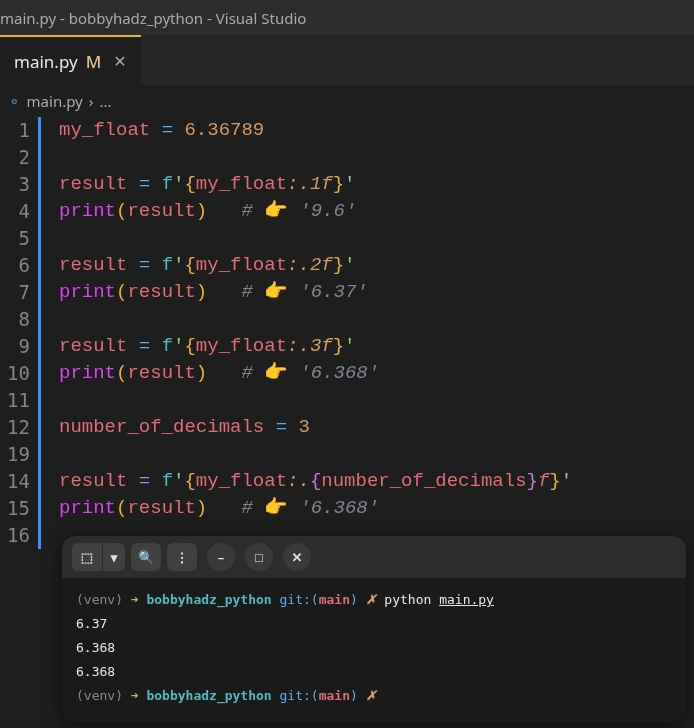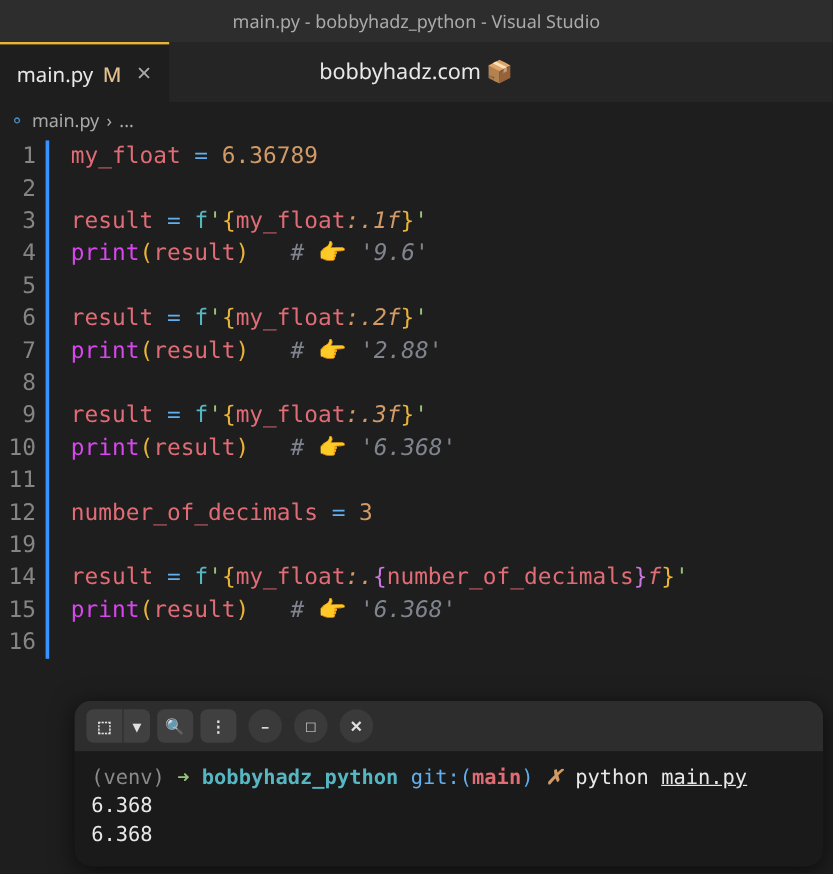--- a/index.html
+++ b/index.html
@@ -10,21 +10,20 @@
       font-family: 'Consolas', 'Monaco', monospace;
       color: #d4d4d4;
       overflow: hidden;
       position: relative;
     }
     .titlebar {
       height: 35px;
       background: #2d2d2d;
       display: flex;
       align-items: center;
-      justify-content: center;
       color: #aaa;
       font-size: 15px;
       font-family: system-ui, sans-serif;
     }
     .tabbar {
       height: 50px;
       background: #252526;
       display: flex;
       align-items: center;
       position: relative;
@@ -73,21 +72,21 @@
       padding-right: 8px;
       user-select: none;
     }
     .gutter div { height: 27px; }
     .fold-bar {
       width: 3px;
       background: #3794ff;
       margin-right: 18px;
     }
     .code { flex: 1; }
-    .code .line { height: 27px; white-space: pre; }
+    .code .line { height: 27px; white-space: pre; font-family: Liberation Mono, monospace; }
     .c-var { color: #e06c75; }
     .c-op { color: #61afef; }
     .c-num { color: #d19a66; }
     .c-fn { color: #d946ef; }
     .c-str { color: #98c379; }
     .c-fmt { color: #e06c75; }
     .c-fmtspec { color: #d19a66; font-style: italic; }
     .c-fmtf { color: #e06c75; font-style: italic; }
     .c-cmt { color: #7f848e; font-style: italic; }
     .c-punct { color: #e8b339; }
@@ -137,21 +136,21 @@
       height: 28px;
       display: flex;
       align-items: center;
       justify-content: center;
       cursor: pointer;
       font-size: 13px;
       margin-left: 4px;
     }
     .term-body {
       padding: 10px 14px 14px 14px;
-      font-size: 17px;
+      font-size: 13px;
       line-height: 24px;
       color: #e8e8e8;
     }
     .t-gray { color: #8a8a8a; }
     .t-green { color: #98c379; font-weight: 600; }
     .t-folder { color: #56b6c2; font-weight: 600; }
     .t-blue { color: #61afef; }
     .t-red { color: #e06c75; font-weight: 600; }
     .t-yellow { color: #d19a66; font-weight: 600; font-style: italic; }
     .t-cmd { text-decoration: underline; }
@@ -162,21 +161,20 @@
 <div class="titlebar">
   <span>main.py - bobbyhadz_python - Visual Studio</span>
 </div>
 
 <div class="tabbar">
   <div class="tab">
     <span>main.py</span>
     <span class="m">M</span>
     <span class="tab-close">✕</span>
   </div>
-  <div class="watermark">bobbyhadz.com 📦</div>
 </div>
 
 <div class="breadcrumb">
   <span class="py-icon">⚬</span>
   <span>main.py</span>
   <span>›</span>
   <span>...</span>
 </div>
 
 <div class="editor">
@@ -199,21 +197,21 @@
       <div>16</div>
     </div>
   <div class="fold-bar"></div>
   <div class="code" id="code">
       <div class="line"><span class="c-var">my_float</span><span> </span><span class="c-op">=</span><span> </span><span class="c-num">6.36789</span></div>
       <div class="line"></div>
       <div class="line"><span class="c-var">result</span><span> </span><span class="c-op">=</span><span> </span><span class="c-prefix">f</span><span class="c-str">'</span><span class="c-punct">{</span><span class="c-fmt">my_float</span><span class="c-fmtspec">:</span><span class="c-fmtspec">.1f</span><span class="c-punct">}</span><span class="c-str">'</span></div>
       <div class="line"><span class="c-fn">print</span><span class="c-punct">(</span><span class="c-var">result</span><span class="c-punct">)</span><span>   </span><span class="c-cmt"># </span><span class="emoji">👉</span><span class="c-cmt"> '9.6'</span></div>
       <div class="line"></div>
       <div class="line"><span class="c-var">result</span><span> </span><span class="c-op">=</span><span> </span><span class="c-prefix">f</span><span class="c-str">'</span><span class="c-punct">{</span><span class="c-fmt">my_float</span><span class="c-fmtspec">:</span><span class="c-fmtspec">.2f</span><span class="c-punct">}</span><span class="c-str">'</span></div>
-      <div class="line"><span class="c-fn">print</span><span class="c-punct">(</span><span class="c-var">result</span><span class="c-punct">)</span><span>   </span><span class="c-cmt"># </span><span class="emoji">👉</span><span class="c-cmt"> '2.88'</span></div>
+      <div class="line"><span class="c-fn">print</span><span class="c-punct">(</span><span class="c-var">result</span><span class="c-punct">)</span><span>   </span><span class="c-cmt"># </span><span class="emoji">👉</span><span class="c-cmt"> '6.37'</span></div>
       <div class="line"></div>
       <div class="line"><span class="c-var">result</span><span> </span><span class="c-op">=</span><span> </span><span class="c-prefix">f</span><span class="c-str">'</span><span class="c-punct">{</span><span class="c-fmt">my_float</span><span class="c-fmtspec">:</span><span class="c-fmtspec">.3f</span><span class="c-punct">}</span><span class="c-str">'</span></div>
       <div class="line"><span class="c-fn">print</span><span class="c-punct">(</span><span class="c-var">result</span><span class="c-punct">)</span><span>   </span><span class="c-cmt"># </span><span class="emoji">👉</span><span class="c-cmt"> '6.368'</span></div>
       <div class="line"></div>
       <div class="line"><span class="c-var">number_of_decimals</span><span> </span><span class="c-op">=</span><span> </span><span class="c-num">3</span></div>
       <div class="line"></div>
       <div class="line"><span class="c-var">result</span><span> </span><span class="c-op">=</span><span> </span><span class="c-prefix">f</span><span class="c-str">'</span><span class="c-punct">{</span><span class="c-fmt">my_float</span><span class="c-fmtspec">:</span><span class="c-fmtspec">.</span><span class="c-paren">{</span><span class="c-fmt">number_of_decimals</span><span class="c-paren">}</span><span class="c-fmtf">f</span><span class="c-punct">}</span><span class="c-str">'</span></div>
       <div class="line"><span class="c-fn">print</span><span class="c-punct">(</span><span class="c-var">result</span><span class="c-punct">)</span><span>   </span><span class="c-cmt"># </span><span class="emoji">👉</span><span class="c-cmt"> '6.368'</span></div>
       <div class="line"></div>
     </div>
@@ -224,16 +222,18 @@
     <div class="term-btn split">⬚</div>
     <div class="term-btn drop">▾</div>
     <div class="term-btn">🔍</div>
     <div class="term-btn">⋮</div>
     <div class="term-win-btn">–</div>
     <div class="term-win-btn">□</div>
     <div class="term-win-btn">✕</div>
   </div>
   <div class="term-body" id="term-body">
       <div><span class="t-gray">(venv)</span> <span class="t-green">➜</span>  <span class="t-folder">bobbyhadz_python</span> <span class="t-blue">git:(</span><span class="t-red">main</span><span class="t-blue">)</span> <span class="t-yellow">✗</span> python <span class="t-cmd">main.py</span></div>
+      <div>6.37</div>
       <div>6.368</div>
       <div>6.368</div>
+      <div><span class="t-gray">(venv)</span> <span class="t-green">➜</span>  <span class="t-folder">bobbyhadz_python</span> <span class="t-blue">git:(</span><span class="t-red">main</span><span class="t-blue">)</span> <span class="t-yellow">✗</span></div>
     </div>
 </div>
 
 </body></html>

